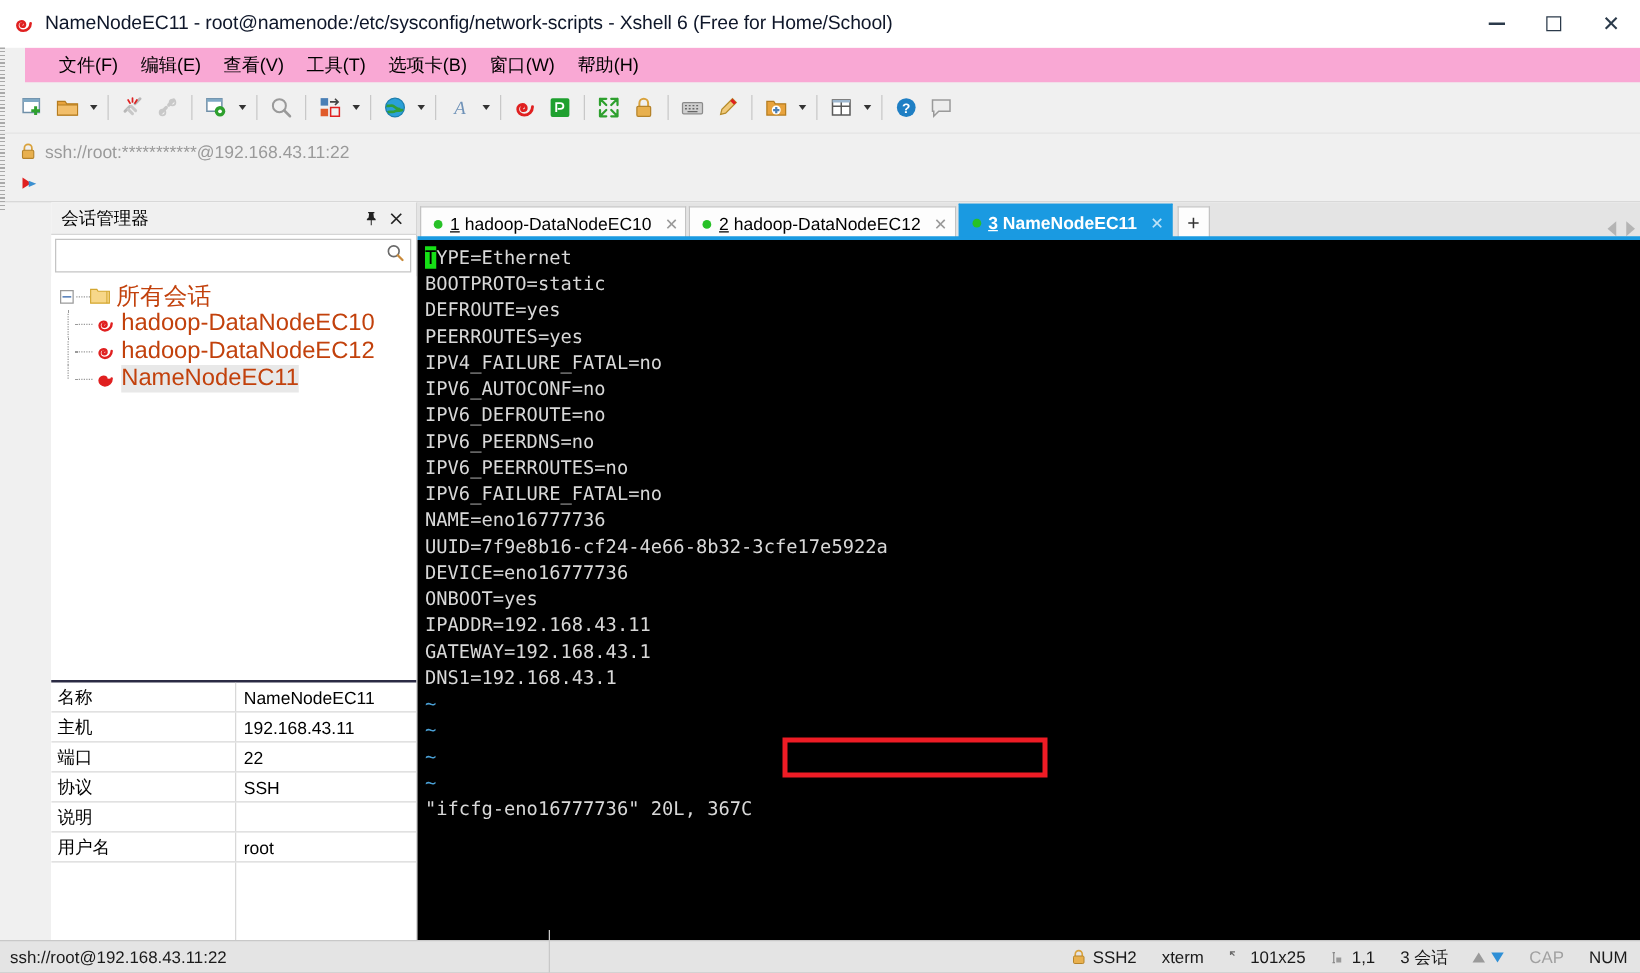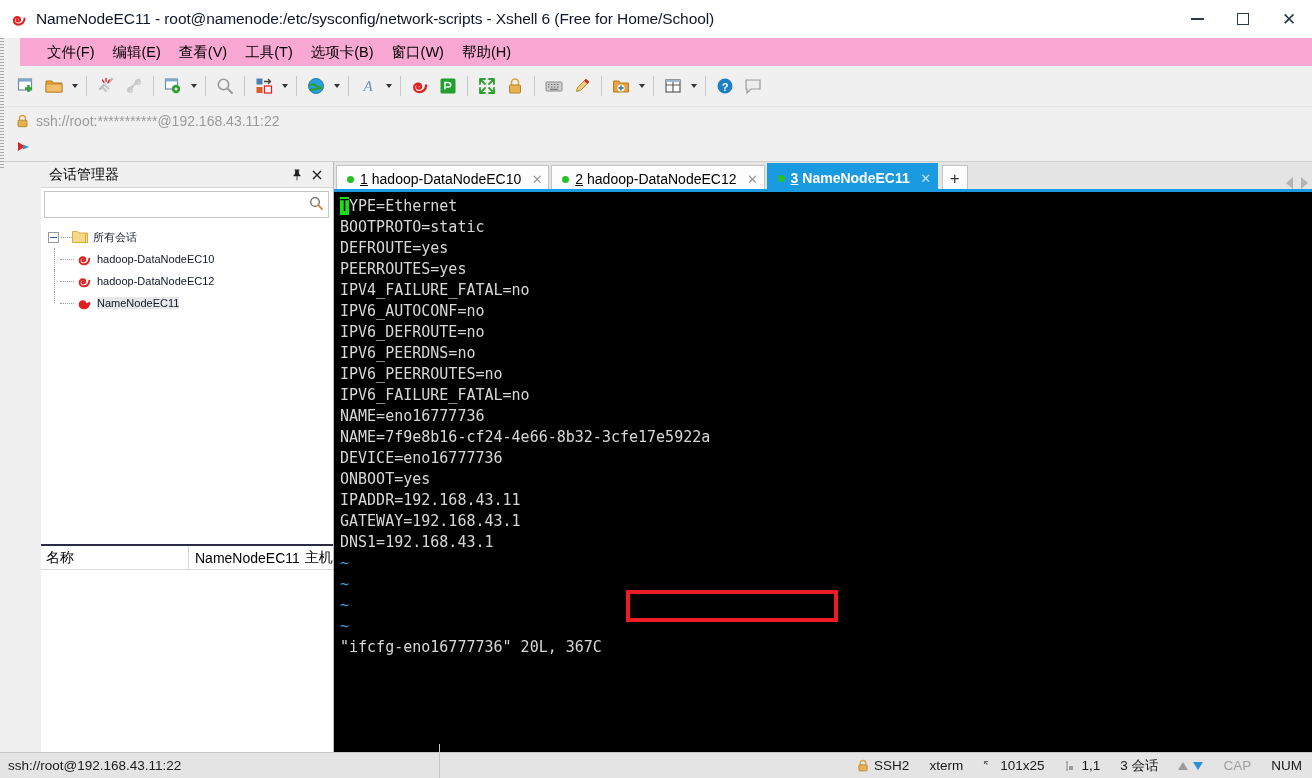--- a/index.html
+++ b/index.html
@@ -208,21 +208,21 @@
     flex: 0 0 11px;
     margin-right: 2px;
   }
   .expander::before {
     content: "";
     width: 7px; height: 1px;
     background: #2b5fa8;
   }
   .dotline { width: 11px; height: 1px; border-top: 1px dotted #9a9a9a; flex: 0 0 11px; }
   .folder-icon { margin-right: 5px; display: flex; flex: 0 0 auto; }
-  .tree-label { font-size: 11px; color: #0f172a; white-space: nowrap; }
+  .tree-label { font-size: 19px; color: #c2410c; white-space: nowrap; }
 
   .tree-child {
     display: flex; align-items: center;
     height: 22px;
     padding-left: 18px;
     position: relative;
   }
   .vline {
     position: absolute;
     left: 13px; top: 0; bottom: 0;
@@ -233,21 +233,21 @@
   .hline { width: 14px; height: 1px; border-top: 1px dotted #9a9a9a; flex: 0 0 14px; margin-left: 1px; }
   .sess-icon { margin: 0 5px 0 2px; display: flex; flex: 0 0 auto; }
   .tree-child.selected .tree-label { background: #e8e8e8; }
 
   
   .proptable {
     flex: 0 0 208px;
     border-top: 2px solid #2b2b44;
     background: #fff;
     display: flex;
-    flex-direction: row;
+    flex-direction: column;
     overflow: hidden;
   }
   .prop-row {
     display: flex;
     height: 24px;
     flex: 0 0 24px;
     border-bottom: 1px solid #d8d8d8;
   }
   .prop-key {
     width: 148px; flex: 0 0 148px;
@@ -782,21 +782,21 @@
         <div class="term-line">BOOTPROTO=static</div>
         <div class="term-line">DEFROUTE=yes</div>
         <div class="term-line">PEERROUTES=yes</div>
         <div class="term-line">IPV4_FAILURE_FATAL=no</div>
         <div class="term-line">IPV6_AUTOCONF=no</div>
         <div class="term-line">IPV6_DEFROUTE=no</div>
         <div class="term-line">IPV6_PEERDNS=no</div>
         <div class="term-line">IPV6_PEERROUTES=no</div>
         <div class="term-line">IPV6_FAILURE_FATAL=no</div>
         <div class="term-line">NAME=eno16777736</div>
-        <div class="term-line">NAME=7f9e8b16-cf24-4e66-8b32-3cfe17e5922a</div>
+        <div class="term-line">UUID=7f9e8b16-cf24-4e66-8b32-3cfe17e5922a</div>
         <div class="term-line">DEVICE=eno16777736</div>
         <div class="term-line">ONBOOT=yes</div>
         <div class="term-line">IPADDR=192.168.43.11</div>
         <div class="term-line">GATEWAY=192.168.43.1</div>
         <div class="term-line">DNS1=192.168.43.1</div>
         <div class="term-line tilde">~</div>
         <div class="term-line tilde">~</div>
         <div class="term-line tilde">~</div>
         <div class="term-line tilde">~</div>
         <div class="term-line">"ifcfg-eno16777736" 20L, 367C</div>

